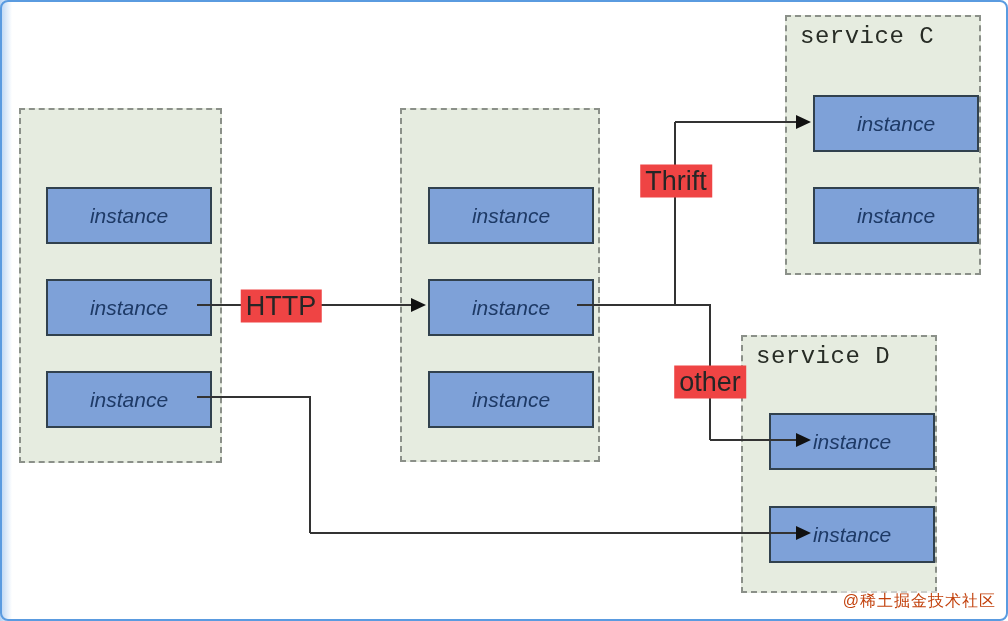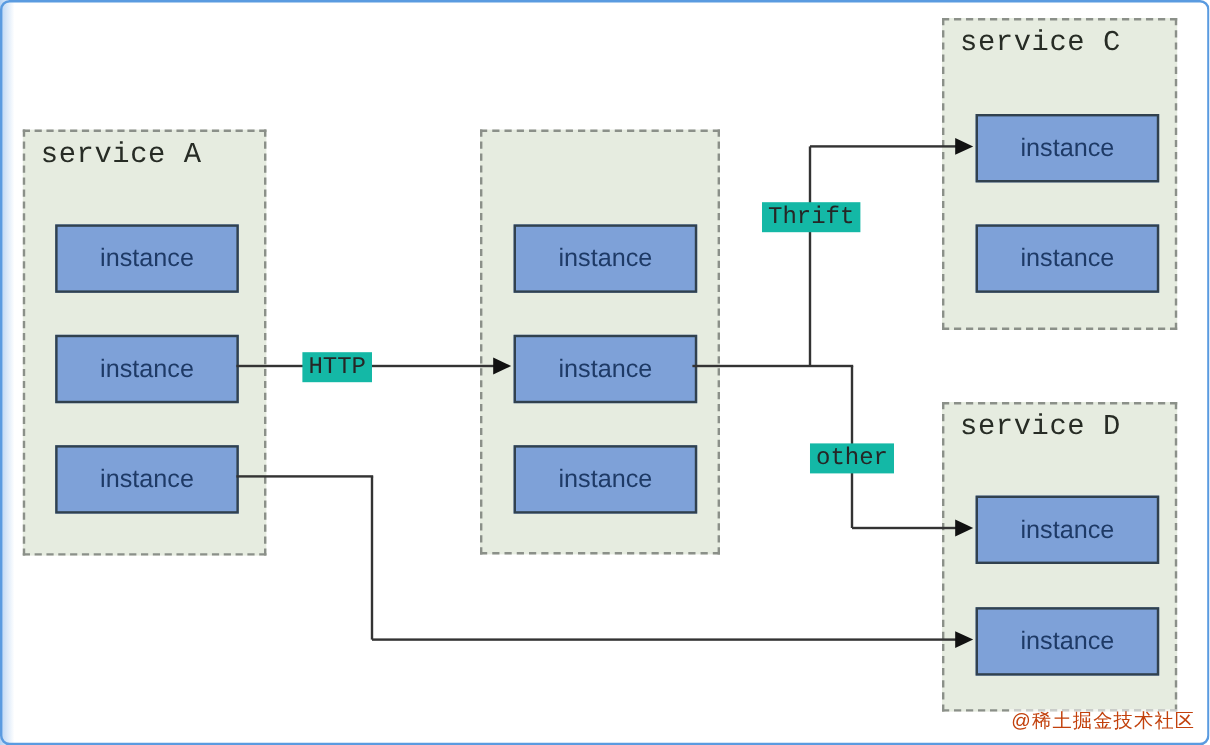--- a/index.html
+++ b/index.html
@@ -16,66 +16,65 @@
     background:linear-gradient(to right, rgba(96,158,228,0.45), rgba(255,255,255,0));
     pointer-events:none;
   }
   .service{
     position:absolute;background:#e6ece0;border:2px dashed #8b9089;box-sizing:border-box;
   }
   .service-title{
     position:absolute;left:13px;top:6px;font-size:24px;color:#272c25;letter-spacing:0.5px;font-family:Liberation Mono, monospace;
   }
   .instance{
-    position:absolute;width:153px;height:57px;background:#7ea1d8;border:2px solid #31414e;
+    position:absolute;width:166px;height:57px;background:#7ea1d8;border:2px solid #31414e;
     box-sizing:border-box;display:flex;align-items:center;justify-content:center;
-    font-size:21px;color:#1e3a66;
+    font-size:21px;color:#1e3a66;font-style:italic;
   }
   .line{position:absolute;background:#333333;}
   .h{height:2px;}
   .v{width:2px;}
   .arrow{
     position:absolute;width:0;height:0;
     border-top:7px solid transparent;border-bottom:7px solid transparent;
     border-left:15px solid #111111;
   }
   .conn-label{
-    position:absolute;transform:translate(-50%,-50%);background:#14b8a6;
-    padding:1px 5px;font-size:20px;color:#262626;white-space:nowrap;font-family:Liberation Mono, monospace;
+    position:absolute;transform:translate(-50%,-50%);background:#ef4444;
+    padding:1px 5px;font-size:27px;color:#262626;white-space:nowrap;
   }
   .watermark{
     position:absolute;right:10px;top:591px;font-size:16px;color:#c2410c;
     background:rgba(255,255,255,0.55);padding:0 2px;letter-spacing:1px;white-space:nowrap;
   }
 </style>
 </head>
 <body>
 
 <div id="stage">
 
   <div class="service" style="left:19px;top:108px;width:203px;height:355px">
-    <div class="service-title">service A</div>
     <div class="instance" style="left:25px;top:77px">instance</div>
     <div class="instance" style="left:25px;top:169px">instance</div>
     <div class="instance" style="left:25px;top:261px">instance</div>
   </div>
 
   <div class="service" style="left:400px;top:108px;width:200px;height:354px">
     <div class="instance" style="left:26px;top:77px">instance</div>
     <div class="instance" style="left:26px;top:169px">instance</div>
     <div class="instance" style="left:26px;top:261px">instance</div>
   </div>
 
   <div class="service" style="left:785px;top:15px;width:196px;height:260px">
     <div class="service-title">service C</div>
     <div class="instance" style="left:26px;top:78px">instance</div>
     <div class="instance" style="left:26px;top:170px">instance</div>
   </div>
 
-  <div class="service" style="left:785px;top:335px;width:196px;height:258px">
+  <div class="service" style="left:741px;top:335px;width:196px;height:258px">
     <div class="service-title">service D</div>
     <div class="instance" style="left:26px;top:76px">instance</div>
     <div class="instance" style="left:26px;top:169px">instance</div>
   </div>
 
   <div class="line h" style="left:197px;top:304px;width:227px"></div>
   <div class="arrow" style="left:411px;top:298px"></div>
 
   <div class="line h" style="left:577px;top:304px;width:134px"></div>
   <div class="line v" style="left:674px;top:122px;height:183px"></div>

